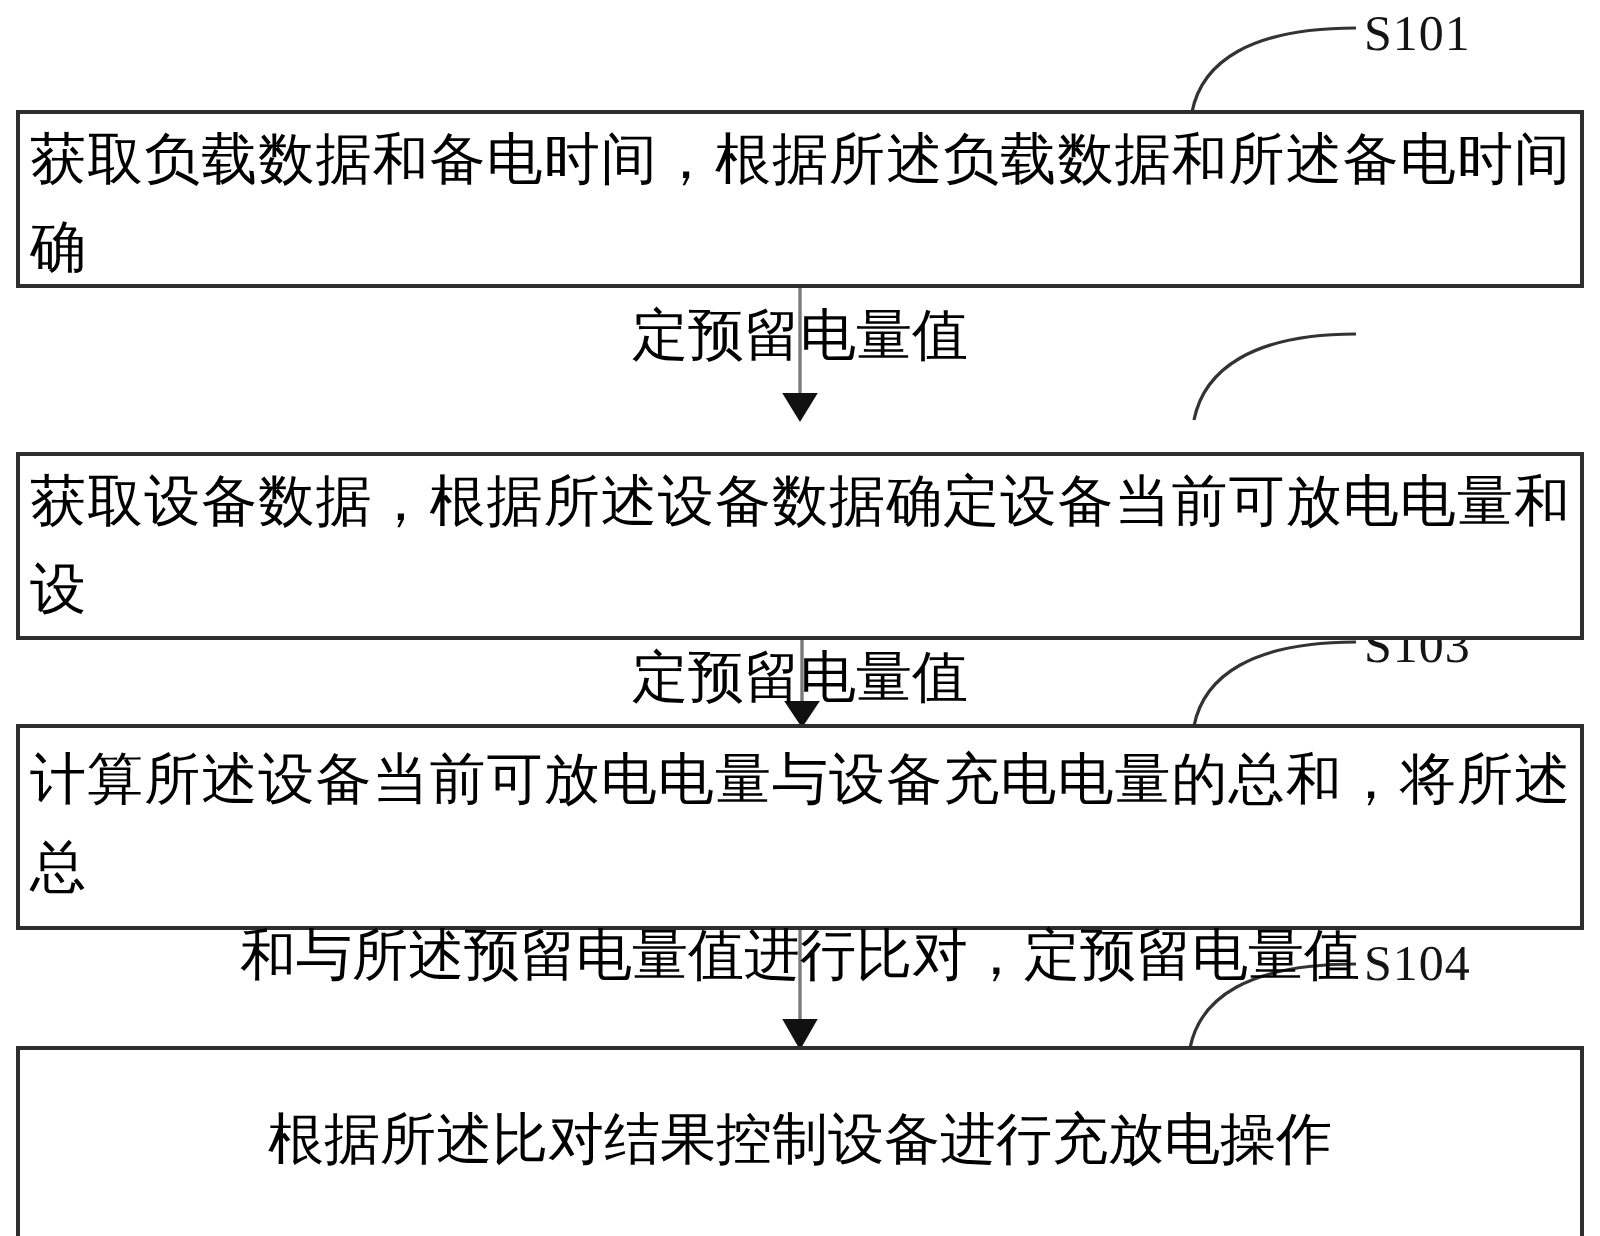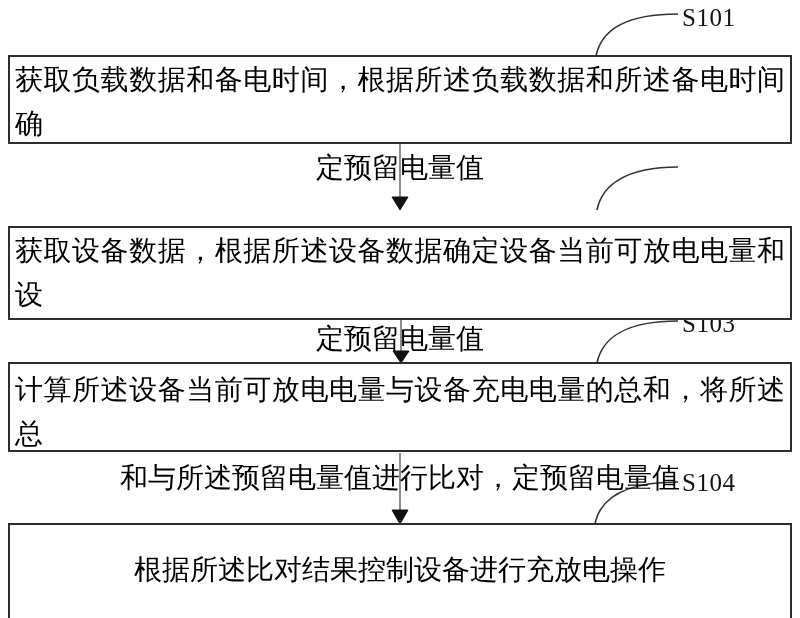--- a/index.html
+++ b/index.html
@@ -52,21 +52,21 @@
   .step-line.justify {
     white-space: normal;
     text-align: justify;
     text-align-last: justify;
   }
   .step-line.center {
     text-align: center;
   }
   #box-s101 { top: 55px;  height: 89px; }
   #box-s102 { top: 226px; height: 94px; }
-  #box-s103 { top: 362px; height: 90px; padding-top: 4px; }
+  #box-s103 { top: 362px; height: 103px; padding-top: 4px; }
   #box-s104 { top: 523px; height: 108px; padding-top: 23px; }
   .step-label {
     position: absolute;
     left: 682px;
     width: 70px;
     height: 34px;
     line-height: 34px;
     font-family: "Liberation Serif", "DejaVu Serif", serif;
     font-size: 25px;
     color: #141414;

